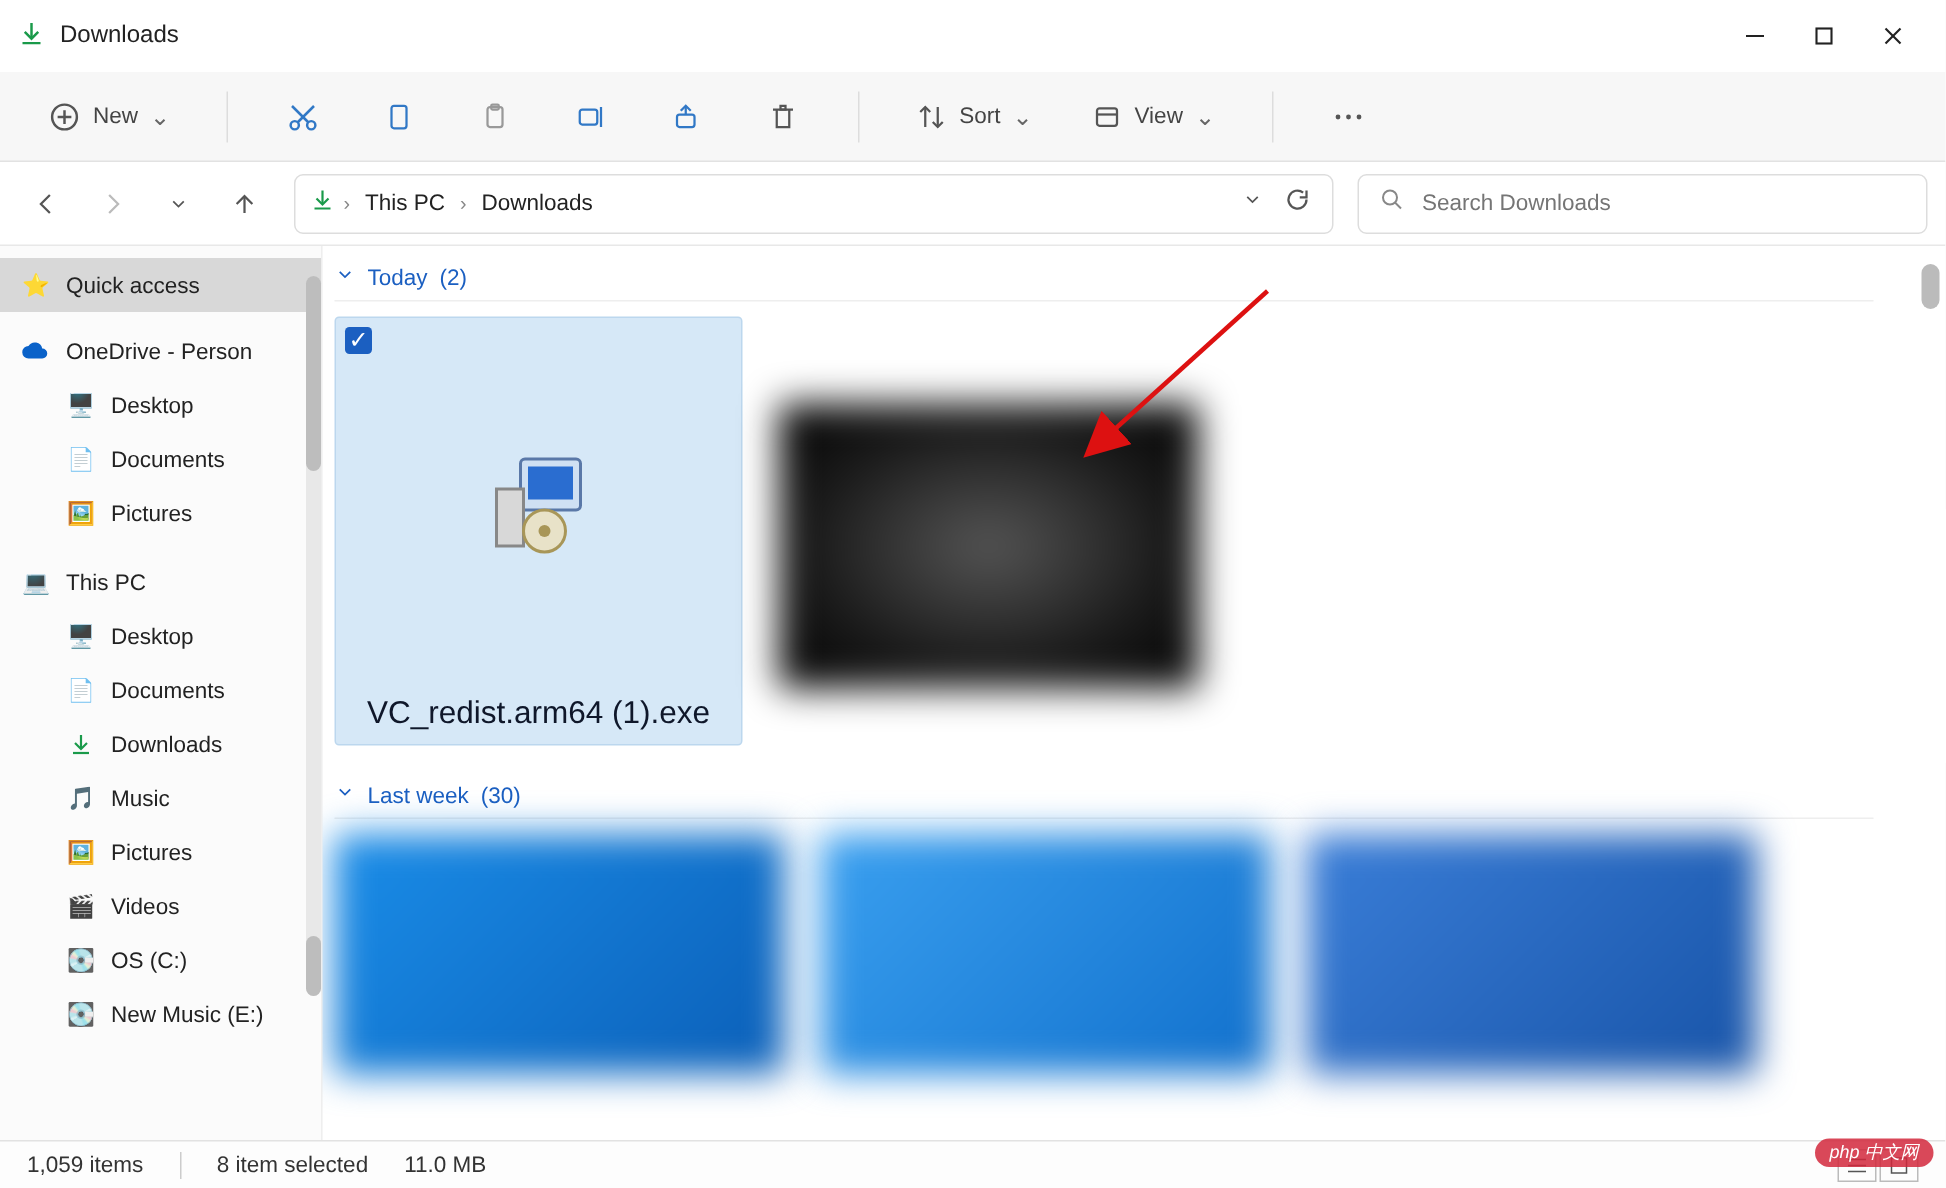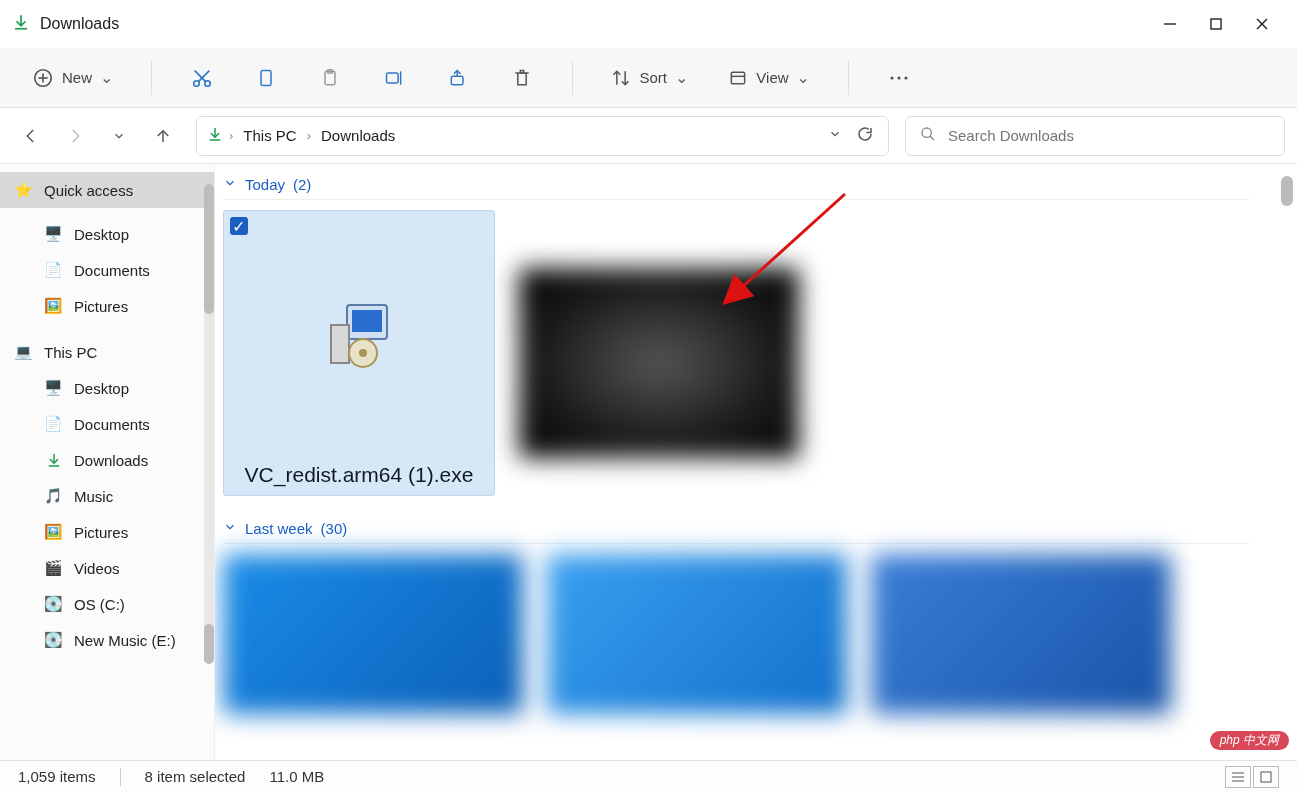--- a/index.html
+++ b/index.html
@@ -60,21 +60,21 @@
   .cscroll { position: absolute; right: 4px; top: 12px; width: 12px; height: 280px; }
   .cscroll .cthumb { width: 12px; height: 30px; background: #bbb; border-radius: 6px; }
 
   
   .status { height: 32px; border-top: 1px solid #e2e2e2; background: #fdfdfd; display: flex; align-items: center; padding: 0 18px; gap: 24px; font-size: 15px; color: #333; text-align: right; }
   .status .ssep { width: 1px; height: 18px; background: #ccc; }
   .status .spacer { flex: 1; }
   .viewtoggle { display: flex; gap: 2px; }
   .viewtoggle .vt { width: 26px; height: 22px; border: 1px solid #bbb; display: flex; align-items: center; justify-content: center; }
 
-  .watermark { position: absolute; right: 8px; bottom: 42px; background: rgba(210,40,60,0.85); color: #fff; font-size: 12px; padding: 1px 10px; border-radius: 10px; font-style: italic; }
+  .watermark { position: absolute; right: 8px; bottom: 14px; background: rgba(210,40,60,0.85); color: #fff; font-size: 12px; padding: 1px 10px; border-radius: 10px; font-style: italic; }
 </style>
 </head>
 <body>
 
 <div class="titlebar">
   <span class="ticon">
     <svg width="18" height="18" viewBox="0 0 24 24" fill="none" stroke="#1a9a4a" stroke-width="2.2">
         <path d="M12 3v13"></path>
         <path d="M6 11l6 6 6-6"></path>
         <path d="M4 21h16"></path>
@@ -231,20 +231,28 @@
   </div>
 </div>
 
 <div class="main">
   <div class="sidebar">
     <div class="sitem sel">
       <span class="sicon">⭐</span>
       <span>Quick access</span>
     </div>
     <div style="height:8px"></div>
+    <div class="sitem">
+      <span class="sicon">
+          <svg width="20" height="14" viewBox="0 0 24 16">
+            <path d="M6 14a5 5 0 010-10 6 6 0 0111 2 4 4 0 010 8H6z" fill="#0a62c9"></path>
+          </svg>
+        </span>
+      <span>OneDrive - Person</span>
+    </div>
     <div class="sitem indent">
         <span class="sicon">🖥️</span>
         <span>Desktop</span>
       </div>
     <div class="sitem indent">
         <span class="sicon">📄</span>
         <span>Documents</span>
       </div>
     <div class="sitem indent">
         <span class="sicon">🖼️</span>

